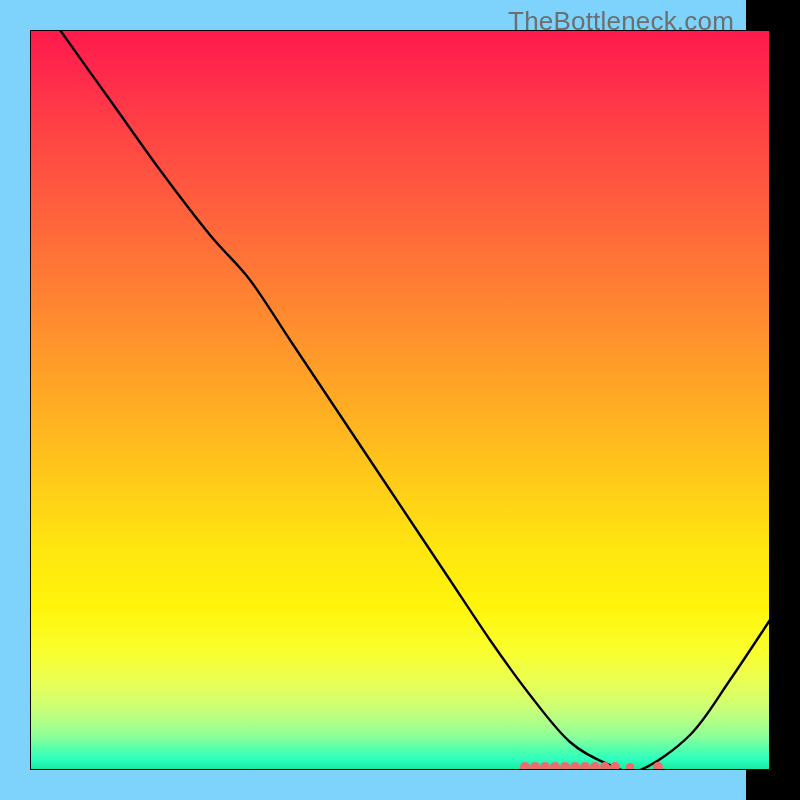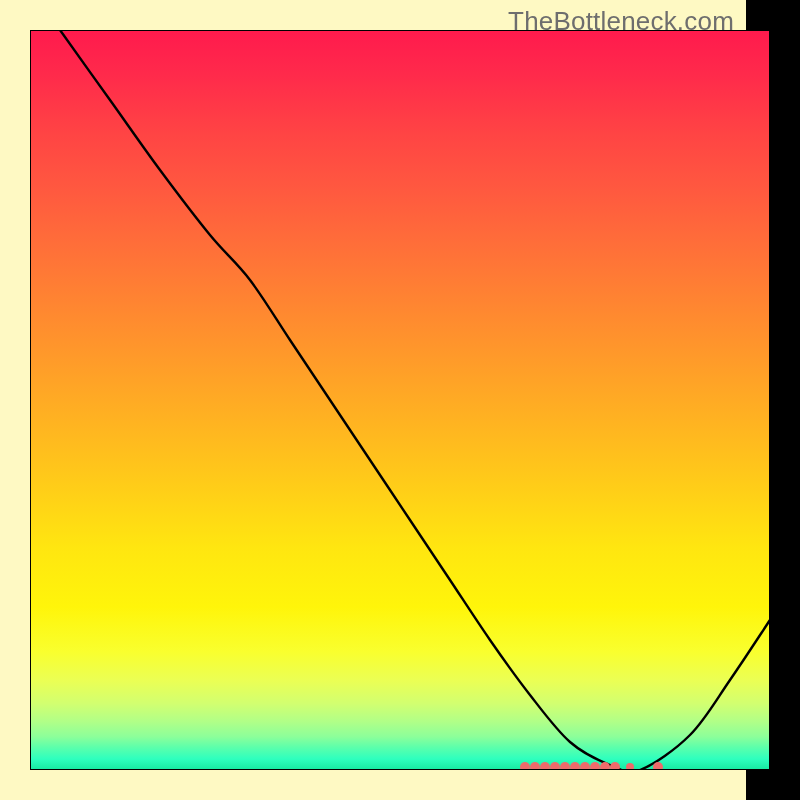--- a/index.html
+++ b/index.html
@@ -8,21 +8,21 @@
     width: 800px;
     height: 800px;
     background: #000;
     font-family: Arial, Helvetica, sans-serif;
     overflow: hidden;
   }
   .frame {
     position: relative;
     width: 746px;
     height: 800px;
-    background: #fef9c3;
+    background: #7dd3fc;
   }
   .watermark {
     position: absolute;
     top: 6px;
     right: 12px;
     color: #6e6e6e;
     font-size: 26px;
     font-weight: 500;
     letter-spacing: 0.2px;
     z-index: 5;

